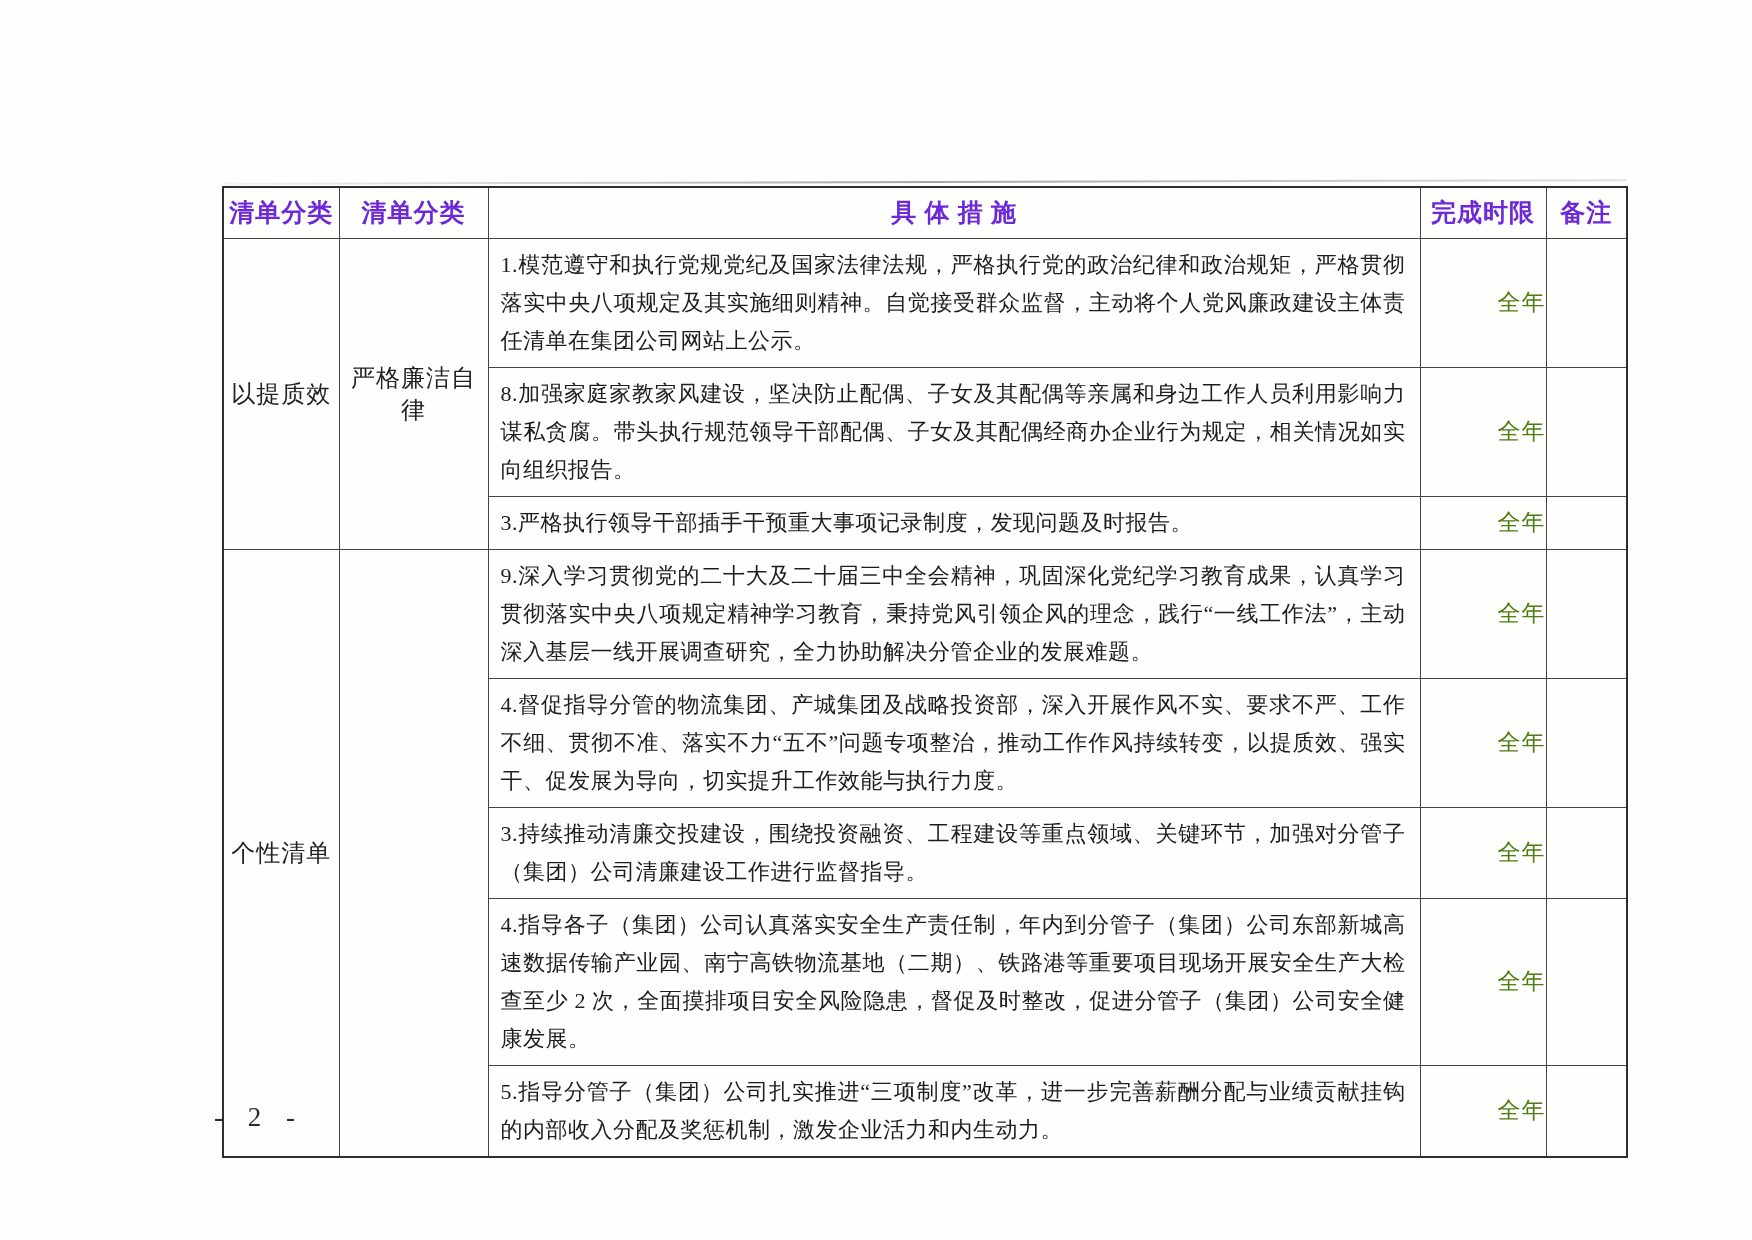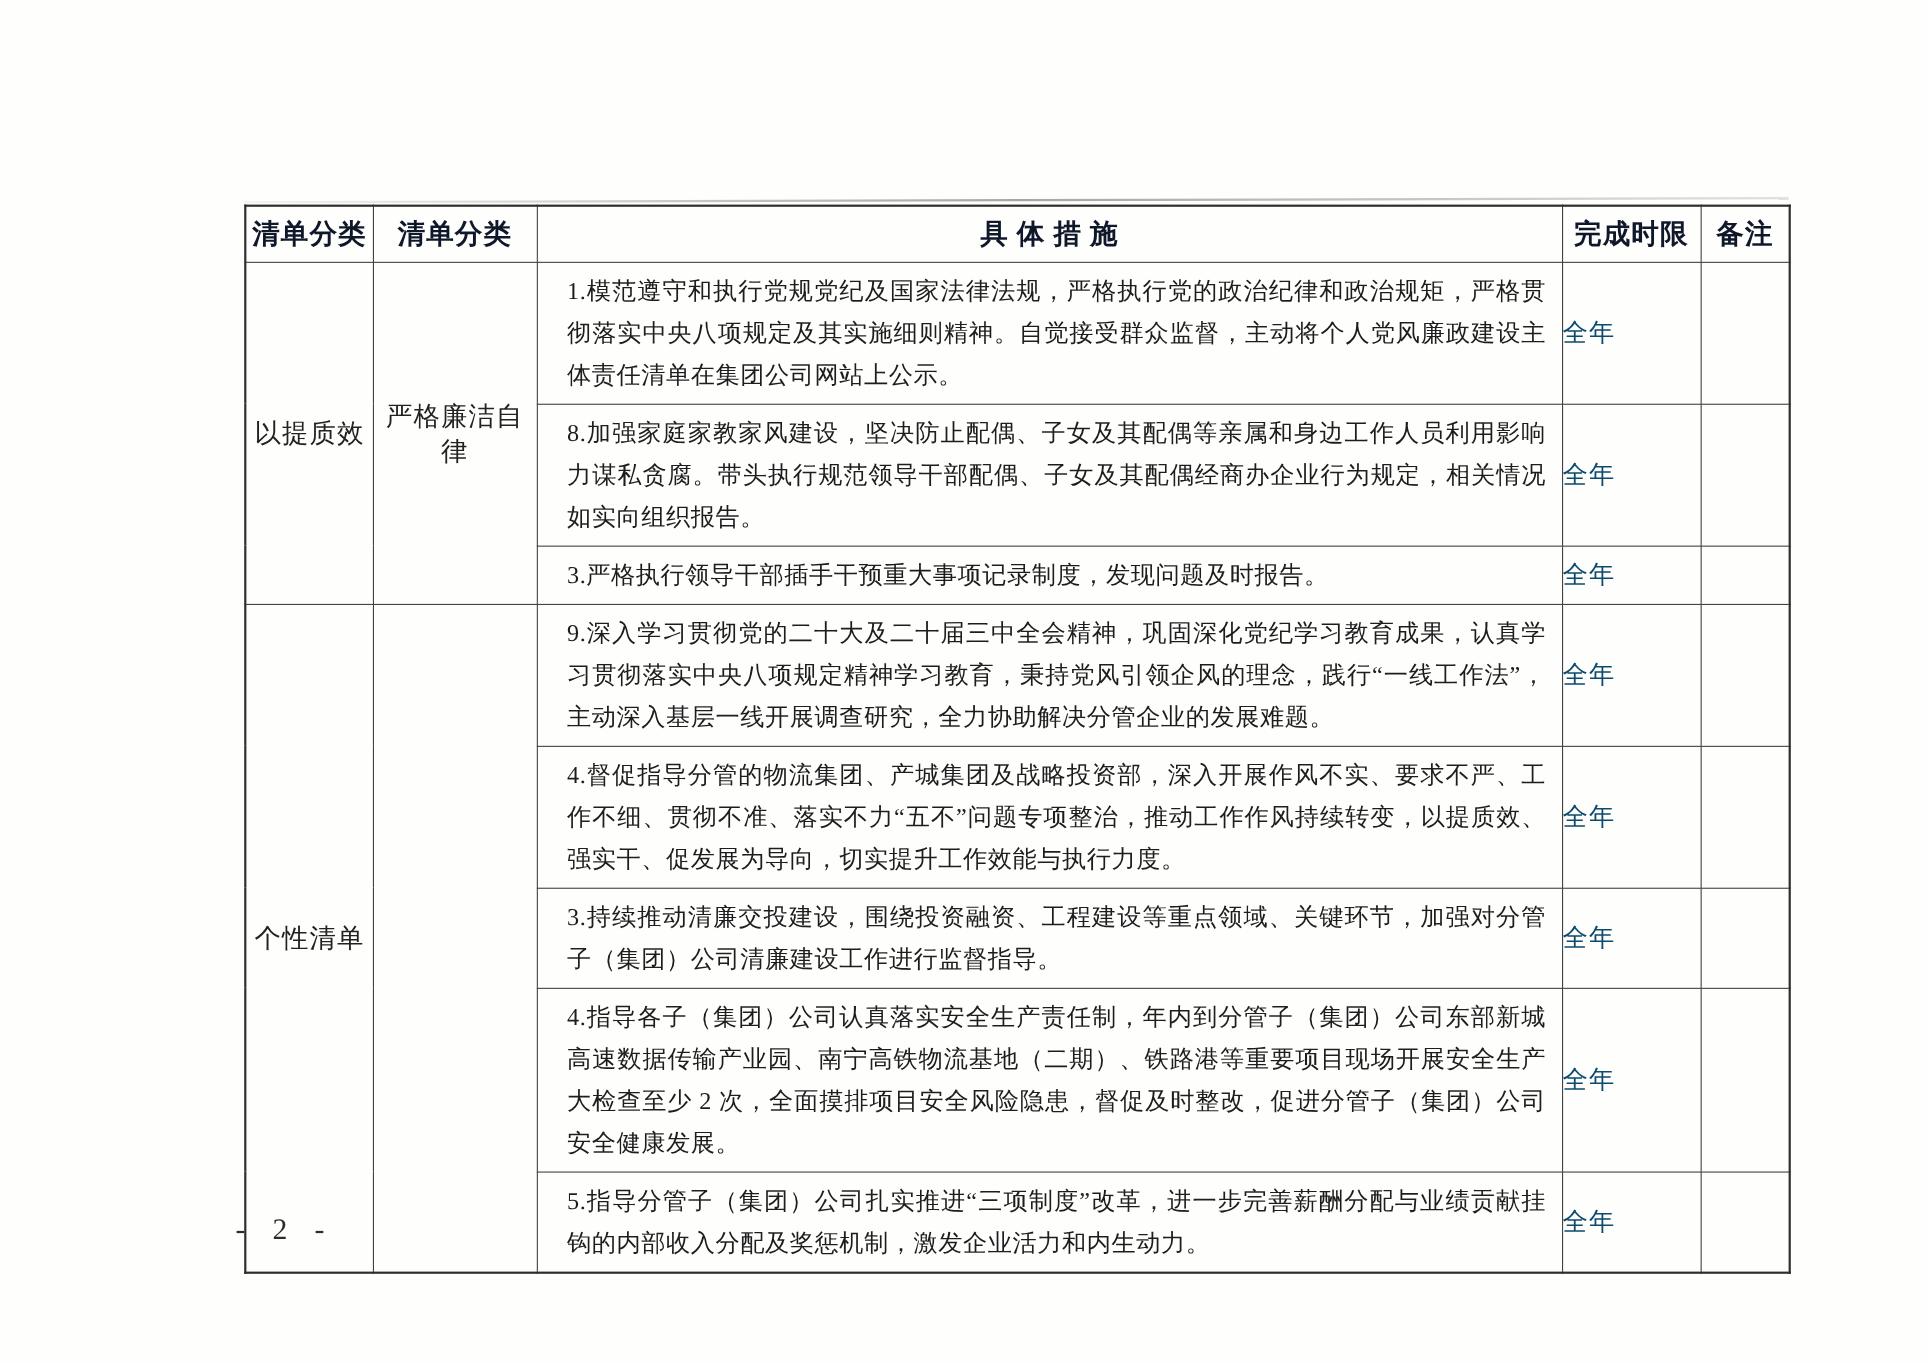--- a/index.html
+++ b/index.html
@@ -43,46 +43,46 @@
     border: 1px solid #424242;
     padding: 0;
     background: transparent;
   }
   .doc-table thead tr { height: 51px; }
   th.hdr {
     font-size: 25px;
     font-weight: bold;
     text-align: center;
     letter-spacing: 1px;
-    color: #0f172a;
+    color: #6d28d9;
   }
   td.cat {
     text-align: center;
     vertical-align: middle;
     font-size: 24px;
     letter-spacing: 1px;
     color: #222;
   }
   td.measure {
     font-size: 22px;
     line-height: 38px;
-    padding: 7px 14px 7px 27px;
+    padding: 7px 14px 7px 12px;
     text-align: justify;
     text-justify: inter-ideograph;
     vertical-align: middle;
     letter-spacing: 0.5px;
     color: #1d1d1d;
     word-break: break-all;
   }
   td.deadline {
-    text-align: left;
+    text-align: right;
     vertical-align: middle;
     font-size: 23px;
     letter-spacing: 1px;
-    color: #0c4a6e;
+    color: #4d7c0f;
   }
   td.remark { vertical-align: middle; }
   .page-num {
     position: absolute;
     left: 214px;
     top: 1102px;
     font-size: 27px;
     letter-spacing: 9px;
     color: #2c2c2c;
     font-family: "Liberation Serif", serif;

